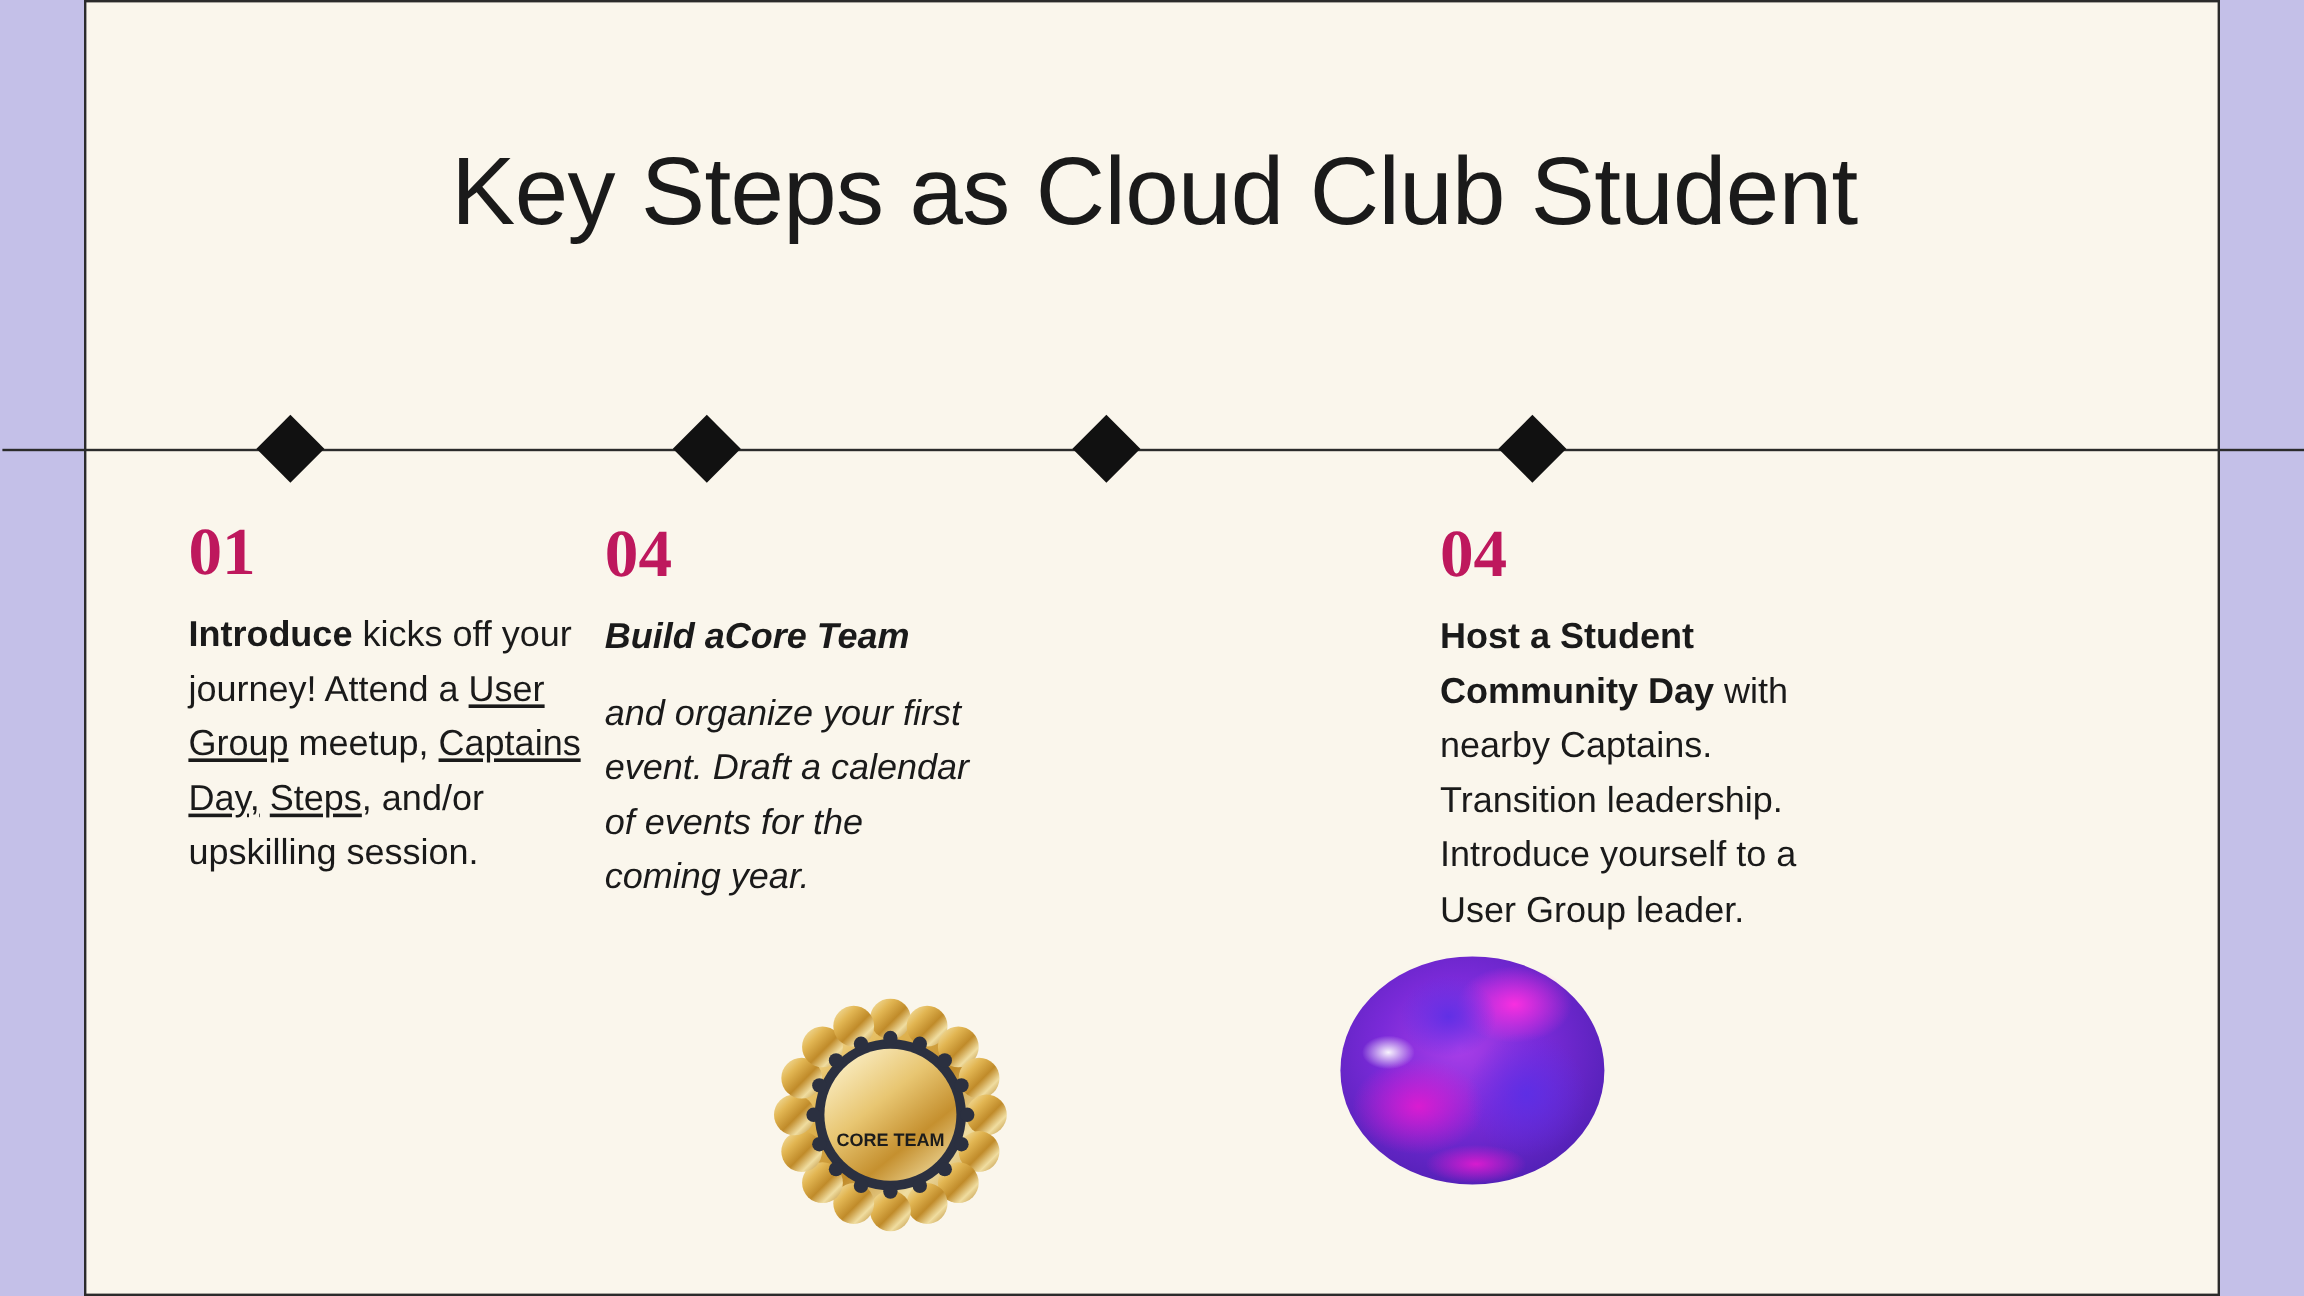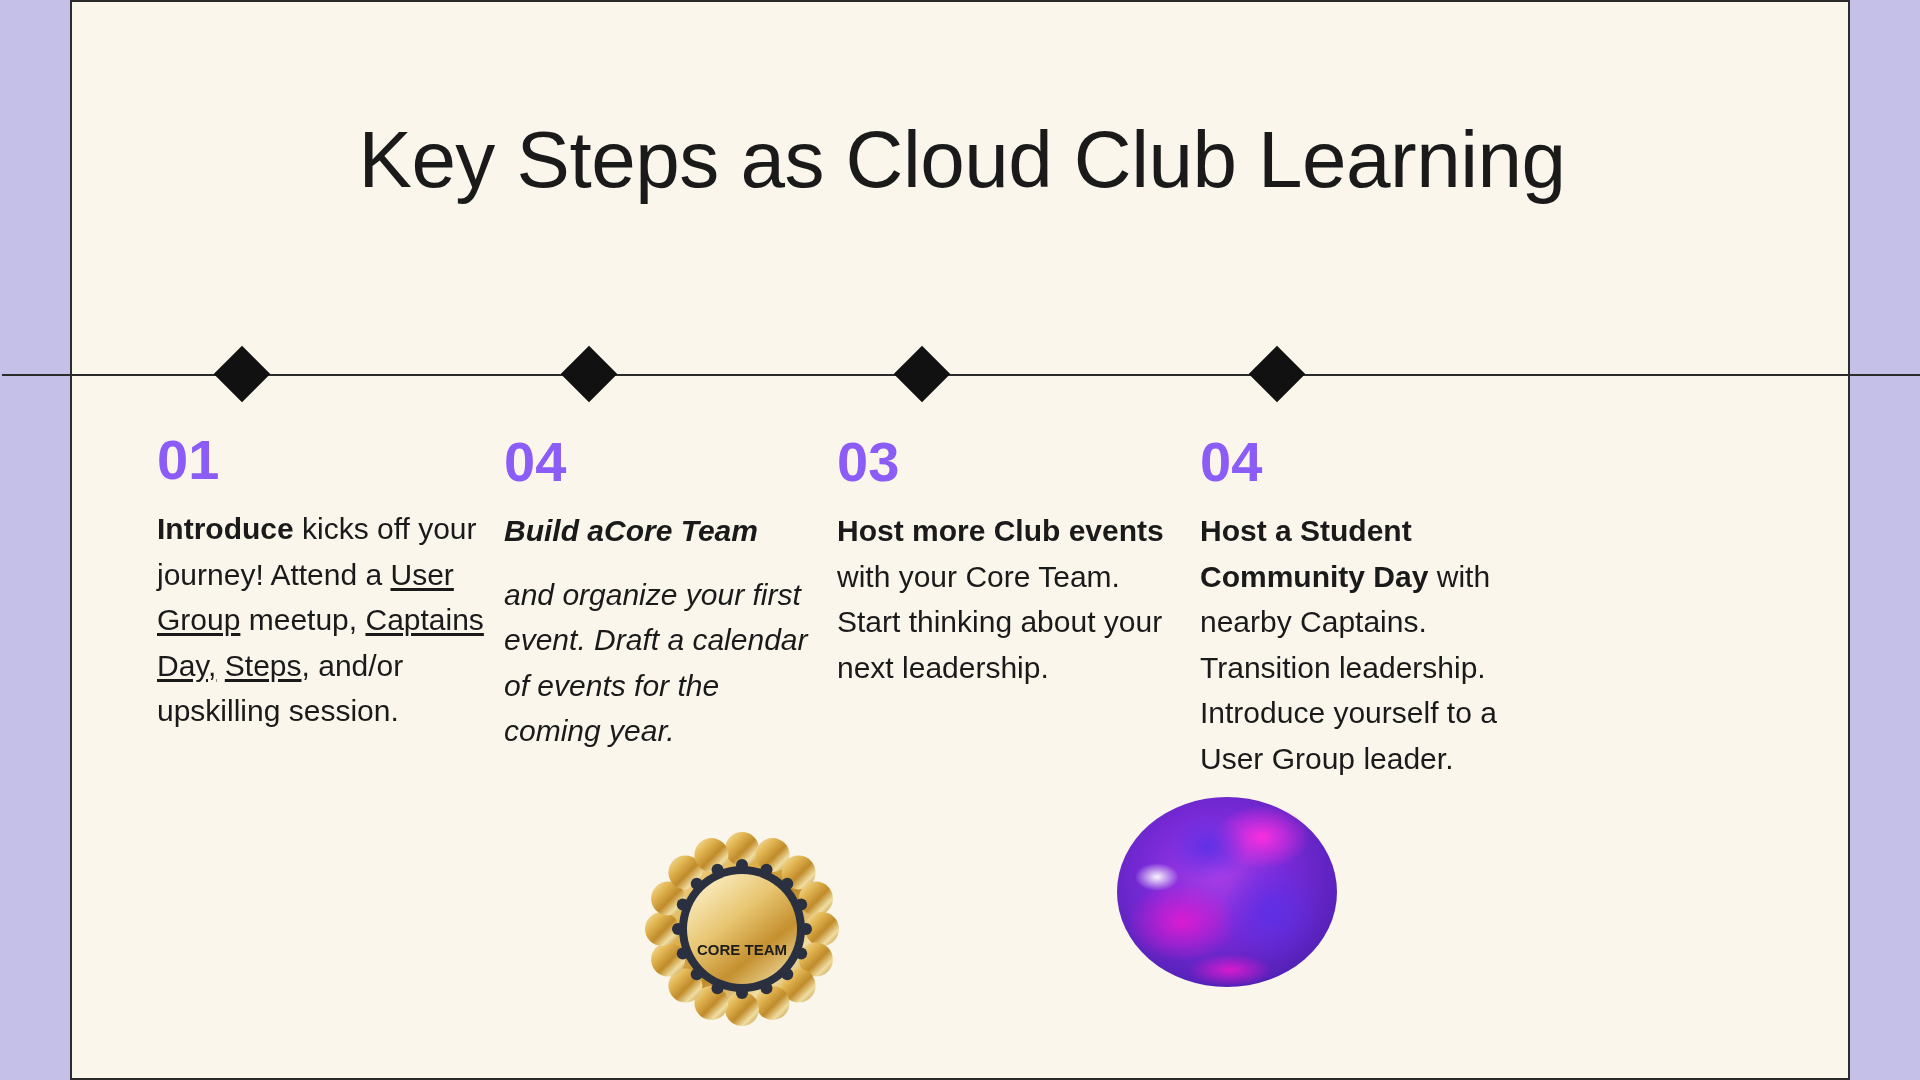--- a/index.html
+++ b/index.html
@@ -55,24 +55,25 @@
     transform: rotate(45deg);
   }
   .col {
     position: absolute;
     top: 430px;
     width: 350px;
   }
   .col .num {
     font-size: 56px;
     font-weight: 700;
-    color: #8b5cf6;
+    color: #be185d;
     line-height: 1;
     margin-bottom: 18px;
     letter-spacing: 0px;
+    font-family: Liberation Serif, serif;
   }
   .col .body {
     font-size: 30px;
     line-height: 1.52;
     color: #1a1a1a;
   }
   .col .body b {
     font-weight: 700;
   }
   .col .body u {
@@ -115,21 +116,21 @@
     width: 230px;
     height: 200px;
   }
   .orb svg { display: block; }
 </style>
 </head>
 <body>
 
 <div class="slide">
 
-  <div class="title">Key Steps as Cloud Club Learning</div>
+  <div class="title">Key Steps as Cloud Club Student</div>
 
   <div class="timeline-line"></div>
 
   <div class="diamond" id="d1"></div>
   <div class="diamond" id="d2"></div>
   <div class="diamond" id="d3"></div>
   <div class="diamond" id="d4"></div>
 
   <div class="col" id="col1">
     <div class="num">01</div>
@@ -140,27 +141,20 @@
 
   <div class="col" id="col2">
     <div class="num">04</div>
     <div class="body">
       <b>Build aCore Team</b>
       <div class="spacer-gap"></div>
       <span>and organize your first event. Draft a calendar of events for the coming year.</span>
     </div>
   </div>
 
-  <div class="col" id="col3">
-    <div class="num">03</div>
-    <div class="body">
-      <b>Host more Club events</b>
-      <span>with your Core Team. Start thinking about your next leadership.</span>
-    </div>
-  </div>
 
   <div class="col" id="col4">
     <div class="num">04</div>
     <div class="body">
       <b>Host a Student Community Day</b>
       <span>with nearby Captains. Transition leadership. Introduce yourself to a User Group leader.</span>
     </div>
   </div>
 
   <div class="badge">

